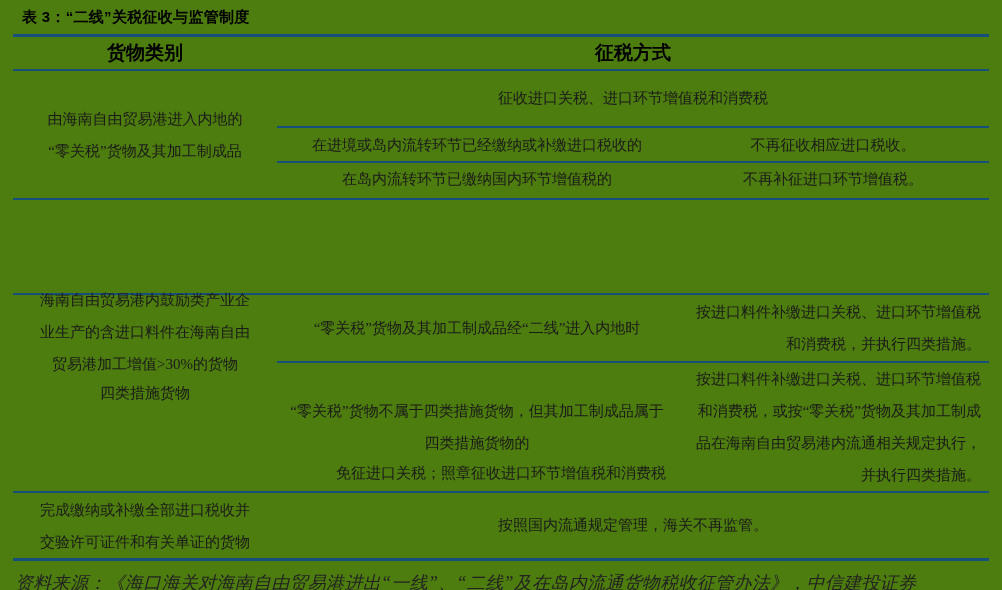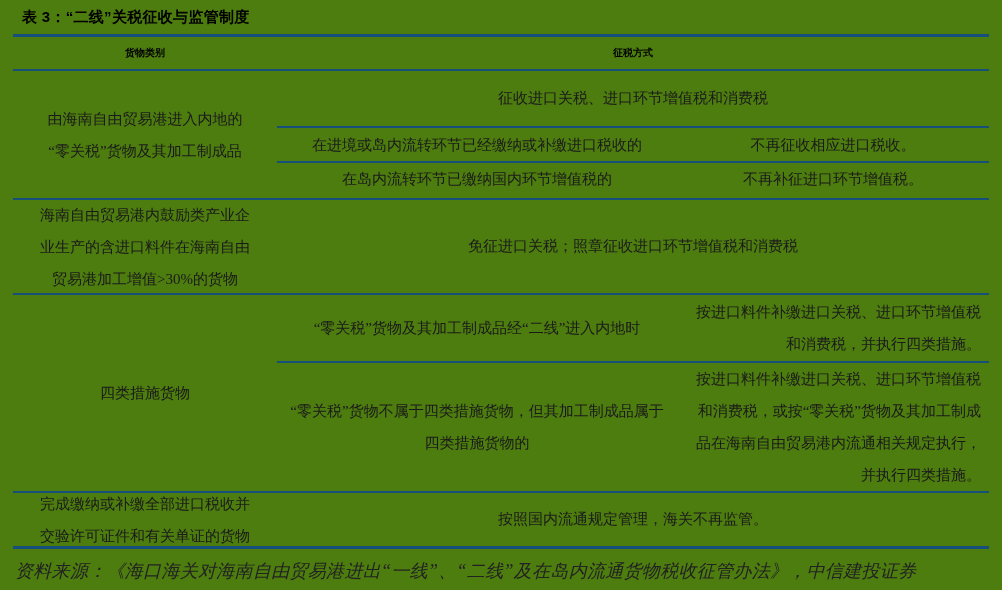--- a/index.html
+++ b/index.html
@@ -20,21 +20,21 @@
     font-family:"Liberation Sans","DejaVu Sans",sans-serif;
     font-weight:bold;font-size:15px;color:#000;
     padding:4px 0 7px 9px;letter-spacing:0.3px;
   }
   .rule-top{height:3px;background:var(--line);}
 
   .thead{
     display:flex;height:34px;align-items:center;
     border-bottom:2px solid var(--line);
     font-family:"Liberation Sans","DejaVu Sans",sans-serif;
-    font-weight:bold;font-size:10px;color:#000;
+    font-weight:bold;font-size:19px;color:#000;
   }
   .col-cat{width:264px;flex:0 0 264px;text-align:center;}
   .col-rest{flex:1;text-align:center;}
 
   .trow{display:flex;border-bottom:2px solid var(--line);font-size:15px;}
   .cat{
     width:264px;flex:0 0 264px;
     display:flex;flex-direction:column;justify-content:center;align-items:center;
     text-align:center;line-height:32px;padding:0 6px;
   }
@@ -46,24 +46,24 @@
   }
   .sub .res{
     flex:1;display:flex;align-items:center;justify-content:center;
     text-align:right;line-height:32px;padding:0 8px;
   }
   .bline{border-bottom:2px solid var(--line);}
 
   .r1a{height:57px;}
   .r1b{height:35px;}
   .r1c{height:35px;font-family:Liberation Mono, monospace;}
-  .row2{height:95px;}
+  .row2{height:95px;flex-direction:column;}
   .r3a{height:68px;}
   .r3b{height:128px;}
-  .row4{height:56px;border-bottom:3px solid var(--line);justify-content:space-between;}
+  .row4{height:68px;border-bottom:3px solid var(--line);justify-content:space-between;}
 
   .source{
     font-style:italic;font-size:18px;color:#222;
     padding:10px 0 0 2px;letter-spacing:0.3px;
   }
 </style>
 </head>
 <body>
 
 <div class="page">

